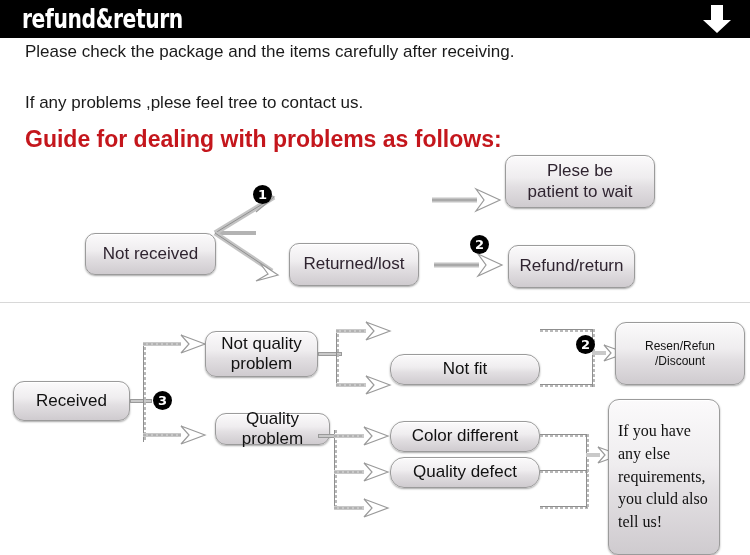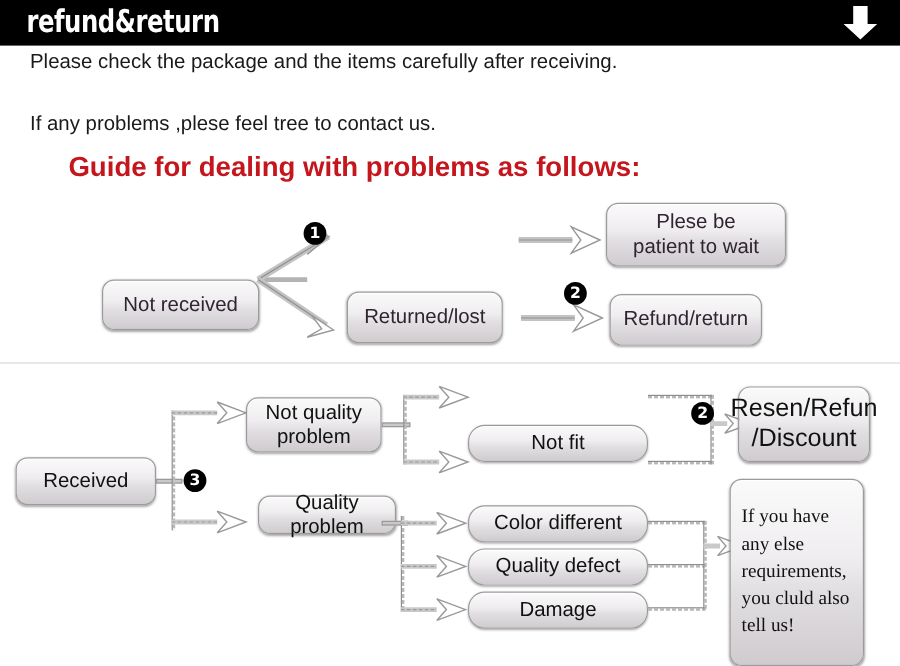--- a/index.html
+++ b/index.html
@@ -32,39 +32,39 @@
 
   
   .intro-line {
     position: absolute; left: 25px;
     color: #1a1a1a; font-size: 17px; white-space: nowrap;
   }
   .intro-1 { top: 42px; }
   .intro-2 { top: 93px; }
   .guide-heading {
     position: absolute; left: 25px; top: 126px;
-    color: #c4161c; font-size: 23px; font-weight: bold; white-space: nowrap; margin-left: 32px;
+    color: #c4161c; font-size: 23px; font-weight: bold; white-space: nowrap;
   }
 
   
   .box {
     position: absolute;
     border: 1px solid #9b9b9b;
     border-radius: 10px;
     background: linear-gradient(to bottom, #fbfafb 0%, #efedef 42%, #e2dfe2 60%, #cfcbcf 100%);
     box-shadow: 0 1px 2px rgba(0,0,0,0.35), inset 0 1px 0 rgba(255,255,255,0.9);
     display: flex; align-items: center; justify-content: center;
     text-align: center;
     font-size: 17px;
     line-height: 1.18;
     color: #2f2430;
     white-space: pre-line;
     padding: 2px 6px;
   }
-  .box.dark-text { color: #111111; font-weight: normal; }
+  .box.dark-text { color: #111111; font-weight: normal; border-radius: 11px; }
   .box.pill { border-radius: 14px; }
   .box.left-text { justify-content: flex-start; text-align: left; padding-left: 9px; }
 
   
   .hline, .vline { position: absolute; background-repeat: repeat; }
   .hline {
     height: 3px;
     background-image: linear-gradient(to right, #b9b9b9 0 3px, rgba(255,255,255,0) 3px 5px);
     background-size: 5px 3px;
     border-top: 1px solid #8f8f8f;
@@ -130,21 +130,21 @@
   </svg>
 
   <svg style="position:absolute; left:434px; top:252px; width:74px; height:26px;">
     <line x1="0" y1="13" x2="45" y2="13" stroke="#c3c3c3" stroke-width="5"></line>
     <line x1="0" y1="13" x2="45" y2="13" stroke="#8f8f8f" stroke-width="1"></line>
     <polygon points="68,13 44,2 52,13 44,24" fill="#ffffff" stroke="#9a9a9a" stroke-width="1.2"></polygon>
   </svg>
 
   <div class="num" style="left:470px; top:235px;">2</div>
 
-  <div class="box" style="left:505px; top:169px; width:150px; height:53px;">Plese be
+  <div class="box" style="left:505px; top:155px; width:150px; height:53px;">Plese be
 patient to wait</div>
 
   <div class="box" style="left:508px; top:245px; width:127px; height:43px;">Refund/return</div>
 
   <div style="position:absolute; left:0; top:302px; width:750px; height:1px; background:#d8d8d8;"></div>
 
   <div class="box dark-text" style="left:13px; top:381px; width:117px; height:40px;">Received</div>
 
   <div class="solidh" style="left:130px; top:399px; width:22px;"></div>
 
@@ -197,42 +197,41 @@
   </svg>
   <svg style="position:absolute; left:334px; top:497px; width:60px; height:22px;">
     <line x1="0" y1="11" x2="30" y2="11" stroke="#c9c9c9" stroke-width="4"></line>
     <line x1="0" y1="11" x2="30" y2="11" stroke="#9a9a9a" stroke-width="1" stroke-dasharray="3 2"></line>
     <polygon points="54,11 30,2 38,11 30,20" fill="#ffffff" stroke="#9a9a9a" stroke-width="1.2"></polygon>
   </svg>
 
   <div class="box dark-text pill" style="left:390px; top:315px; width:150px; height:31px;margin-top:39px;">Not fit</div>
   <div class="box dark-text pill" style="left:390px; top:457px; width:150px; height:31px;">Quality defect</div>
   <div class="box dark-text pill" style="left:390px; top:421px; width:150px; height:31px;">Color different</div>
-  <div class="box dark-text pill" style="left:390px; top:493px; width:150px; height:31px;">Damage</div>
 
   <div class="hline" style="left:540px; top:329px; width:54px;"></div>
   <div class="hline" style="left:540px; top:384px; width:54px;"></div>
   <div class="vline" style="left:592px; top:329px; height:58px;"></div>
   <svg style="position:absolute; left:592px; top:342px; width:38px; height:22px;">
     <line x1="0" y1="11" x2="14" y2="11" stroke="#c9c9c9" stroke-width="4"></line>
     <polygon points="34,11 12,3 19,11 12,19" fill="#ffffff" stroke="#9a9a9a" stroke-width="1.2"></polygon>
   </svg>
 
   <div class="hline" style="left:540px; top:434px; width:48px;"></div>
   <div class="hline" style="left:540px; top:470px; width:48px;"></div>
   <div class="hline" style="left:540px; top:506px; width:48px;"></div>
   <div class="vline" style="left:586px; top:434px; height:74px;"></div>
   <svg style="position:absolute; left:586px; top:444px; width:38px; height:22px;">
     <line x1="0" y1="11" x2="14" y2="11" stroke="#c9c9c9" stroke-width="4"></line>
     <polygon points="34,11 12,3 19,11 12,19" fill="#ffffff" stroke="#9a9a9a" stroke-width="1.2"></polygon>
   </svg>
 
   <div class="num" style="left:576px; top:335px;">2</div>
 
-  <div class="box dark-text" style="left:615px; top:322px; width:110px; height:63px; font-size:21px;">Resen/Refun
+  <div class="box dark-text" style="left:615px; top:322px; width:130px; height:63px; font-size:12px;">Resen/Refun
 /Discount</div>
 
   <div class="box dark-text left-text" style="left:608px; top:399px; width:112px; height:156px; font-size:16px; line-height:1.42; border-bottom-left-radius:10px; border-bottom-right-radius:10px;font-family:Liberation Serif, serif;">If you have
 any else
 requirements,
 you cluld also
 tell us!</div>
 
 </div>
 

